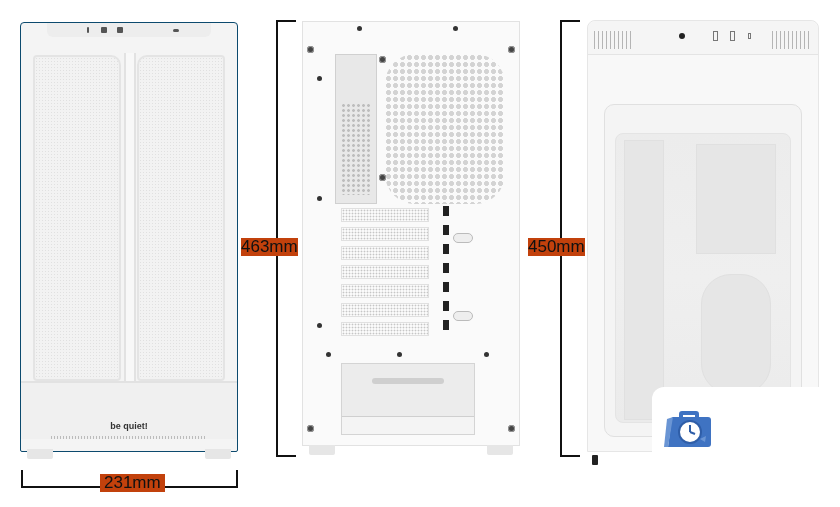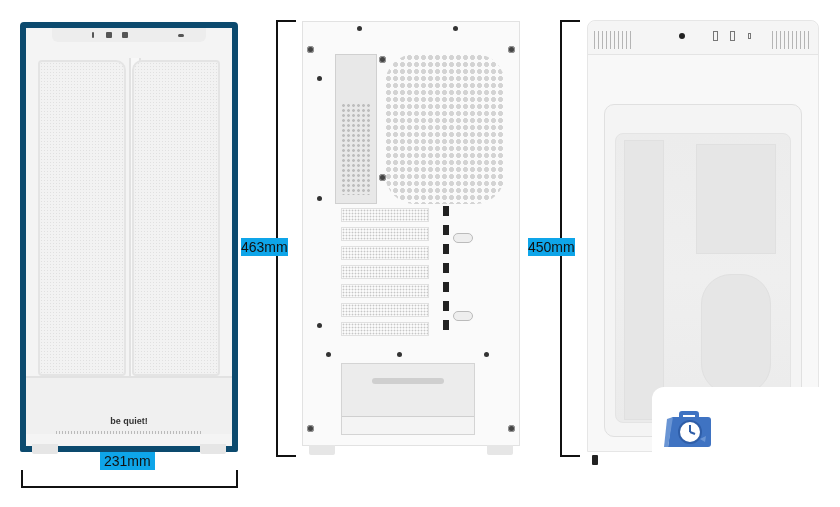--- a/index.html
+++ b/index.html
@@ -1,32 +1,32 @@
 <!DOCTYPE html>
 <html><head>
 <meta charset="utf-8">
 <style>
   * { box-sizing: border-box; margin: 0; padding: 0; }
   html, body { width: 840px; height: 507px; background: #ffffff; overflow: hidden; }
   body { position: relative; font-family: "Liberation Sans", sans-serif; color: #111; }
   .abs { position: absolute; }
 
   
-  .dim-label { position: absolute; font-size: 14px; color: #111; background: #0ea5e9; line-height: 18px; white-space: nowrap; }
+  .dim-label { position: absolute; font-size: 17px; color: #111; background: #c2410c; line-height: 18px; white-space: nowrap; }
   .bracket-v { position: absolute; border-left: 2px solid #111; }
   .bracket-v .tick-top, .bracket-v .tick-bot { position: absolute; left: -2px; width: 20px; height: 2px; background: #111; }
   .bracket-v .tick-top { top: 0; }
   .bracket-v .tick-bot { bottom: 0; }
   .bracket-h { position: absolute; border-bottom: 2px solid #111; }
   .bracket-h .tick-l, .bracket-h .tick-r { position: absolute; bottom: -2px; width: 2px; height: 18px; background: #111; }
   .bracket-h .tick-l { left: 0; }
   .bracket-h .tick-r { right: 0; }
 
   
-  .front { left: 20px; top: 22px; width: 218px; height: 430px; background: #f4f4f4; border-radius: 4px 4px 2px 2px; border: 6px solid #0c4a6e; }
+  .front { left: 20px; top: 22px; width: 218px; height: 430px; background: #f4f4f4; border-radius: 4px 4px 2px 2px; border: 1px solid #0c4a6e; }
   .front .topbar { position: absolute; left: 26px; right: 26px; top: 0; height: 14px; background: #ededed; border-radius: 0 0 6px 6px; }
   .front .port { position: absolute; top: 4px; height: 6px; background: #555; border-radius: 1px; }
   .front .panel { position: absolute; top: 32px; bottom: 70px; width: 88px; background:
       radial-gradient(circle, #e0e0e0 0.6px, transparent 0.9px) 0 0/3px 3px, #f2f2f2;
       border: 2px solid #e4e4e4; border-radius: 4px; }
   .front .panel.left { left: 12px; border-radius: 4px 10px 4px 4px; }
   .front .panel.right { right: 12px; border-radius: 10px 4px 4px 4px; }
   .front .spine { position: absolute; left: 103px; top: 30px; width: 12px; bottom: 66px; background: #f8f8f8; border-left: 2px solid #e2e2e2; border-right: 2px solid #e2e2e2; }
   .front .bottom { position: absolute; left: 0; right: 0; bottom: 12px; height: 58px; background: #f0f0f0; border-top: 2px solid #e2e2e2; }
   .front .brand { position: absolute; left: 0; right: 0; bottom: 20px; text-align: center; font-size: 9px; font-weight: bold; color: #333; }
@@ -81,21 +81,21 @@
   <div class="brand">be quiet!</div>
   <div class="grille"></div>
   <div class="foot" style="left:6px;"></div>
   <div class="foot" style="right:6px;"></div>
 </div>
 
 <div class="bracket-h" style="left:21px;top:470px;width:217px;height:18px;">
   <div class="tick-l"></div>
   <div class="tick-r"></div>
 </div>
-<div class="dim-label" style="left:100px;top:452px;padding:0 4px;">231mm</div>
+<div class="dim-label" style="left:100px;top:474px;padding:0 4px;">231mm</div>
 
 <div class="bracket-v" style="left:276px;top:20px;height:437px;width:20px;">
   <div class="tick-top"></div>
   <div class="tick-bot"></div>
 </div>
 <div class="dim-label" style="left:241px;top:238px;">463mm</div>
 
 <div class="abs rear">
   <div class="screw" style="left:54px;top:4px;"></div>
   <div class="screw" style="left:150px;top:4px;"></div>

